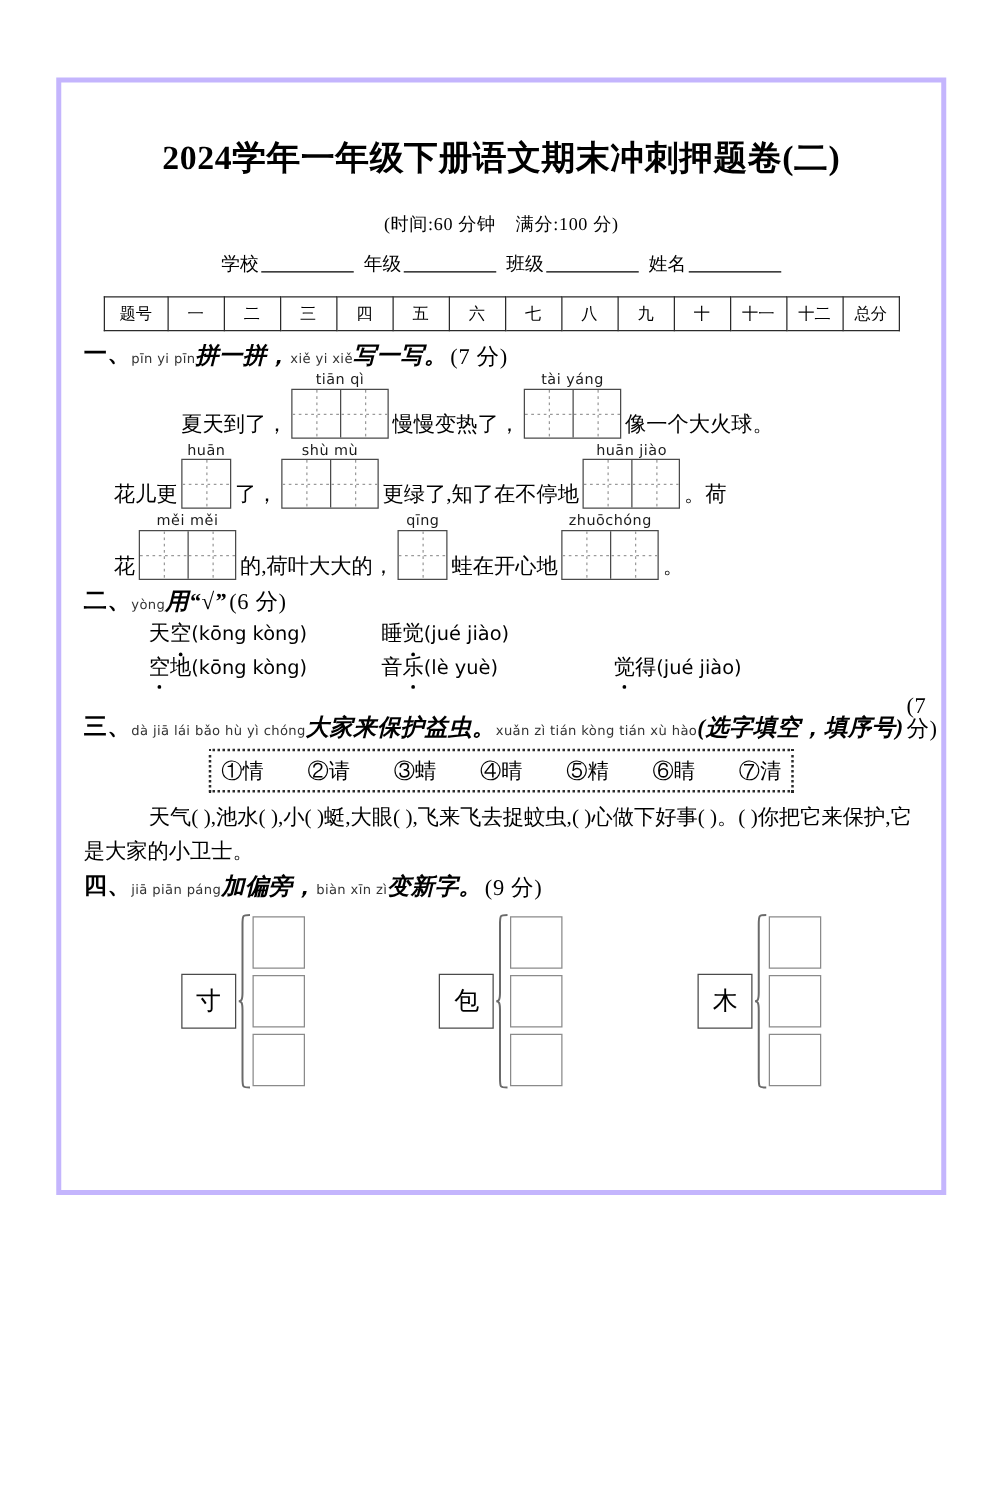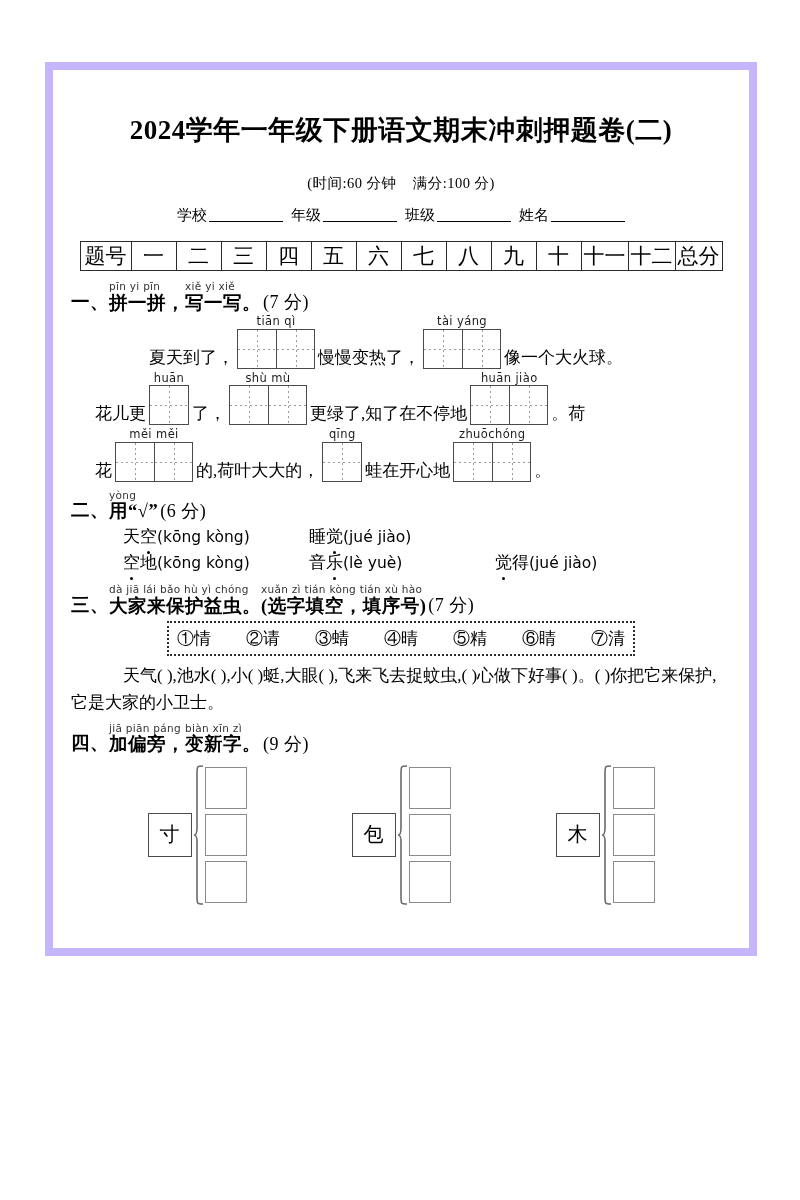--- a/index.html
+++ b/index.html
@@ -10,21 +10,21 @@
   body {
     font-family: "Liberation Serif", "DejaVu Serif", serif;
     color: #000;
     position: relative;
     overflow: hidden;
   }
   .page-frame {
     position: absolute;
     left: 45px; top: 62px;
     width: 712px; height: 894px;
-    border: 8px solid #c4b5fd;
+    border: 4px solid #c4b5fd;
     box-sizing: border-box;
   }
   .inner {
     position: absolute;
     left: 0; top: 0; right: 0; bottom: 0;
     padding: 0 18px;
   }
 
   
   .title {
@@ -61,21 +61,21 @@
   }
 
   
   .score-wrap {
     margin-top: 16px;
     display: flex;
     justify-content: center;
   }
   table.score {
     border-collapse: collapse;
-    font-size: 21px;
+    font-size: 13px;
   }
   table.score td {
     border: 1px solid #2b2b2b;
     text-align: center;
     vertical-align: middle;
     height: 26px;
     min-width: 40px;
     padding: 0 2px;
   }
   table.score td.head { width: 46px; min-width: 46px; }
@@ -86,34 +86,34 @@
   .sec-head {
     display: flex;
     align-items: flex-end;
     font-size: 18.5px;
     font-weight: bold;
     letter-spacing: 0.5px;
     line-height: 1.05;
   }
   .ruby {
     display: inline-flex;
-    flex-direction: column;
-    align-items: flex-start;
+    flex-direction: row;
+    align-items: flex-end;
     line-height: 1;
   }
   .ruby .py {
     font-size: 10.5px;
     font-weight: normal;
     font-family: "DejaVu Sans", "Liberation Sans", sans-serif;
     color: #333;
     letter-spacing: 0.3px;
     margin-bottom: 2px;
     white-space: nowrap;
   }
-  .ruby .han { white-space: nowrap; }
+  .ruby .han { white-space: nowrap; font-style: italic; }
   .sec-head .pts {
     font-weight: normal;
     font-size: 18px;
     margin-left: 2px;
     font-family: "Liberation Serif", serif;
   }
   .sec-head .lead { margin-right: 0px; }
 
   
   .tz {

